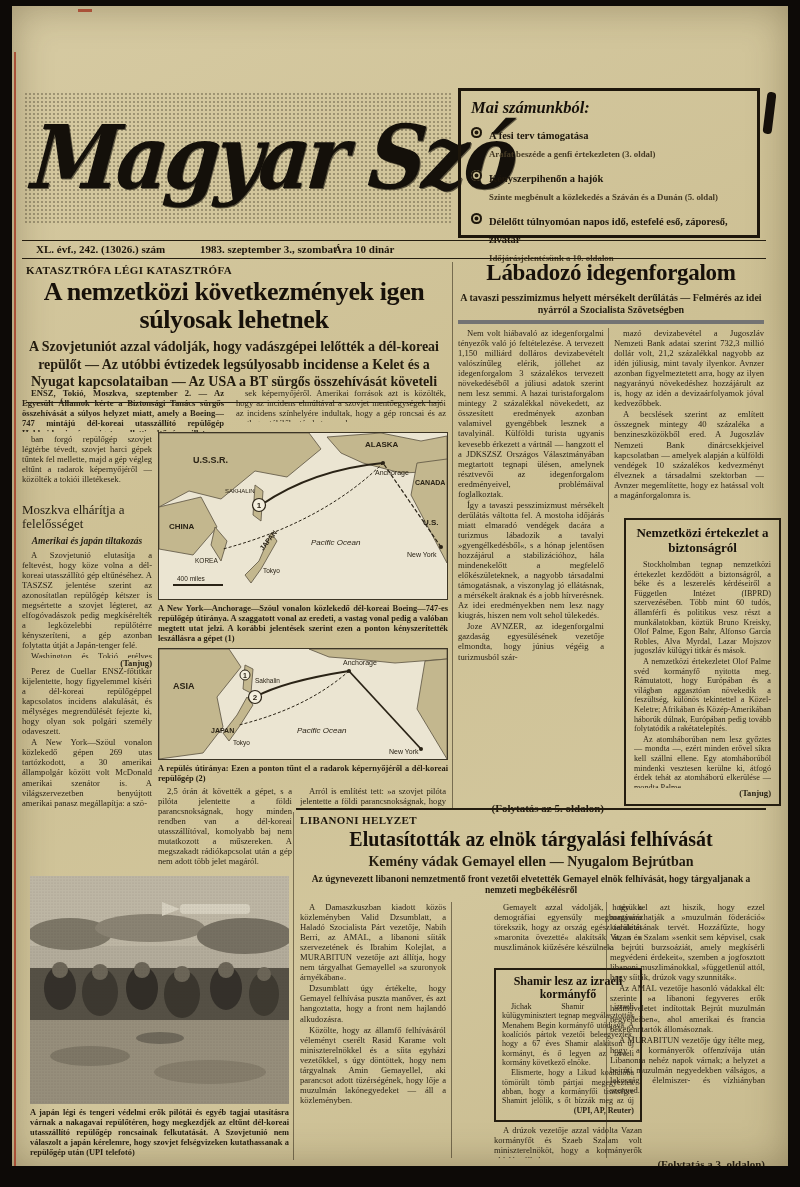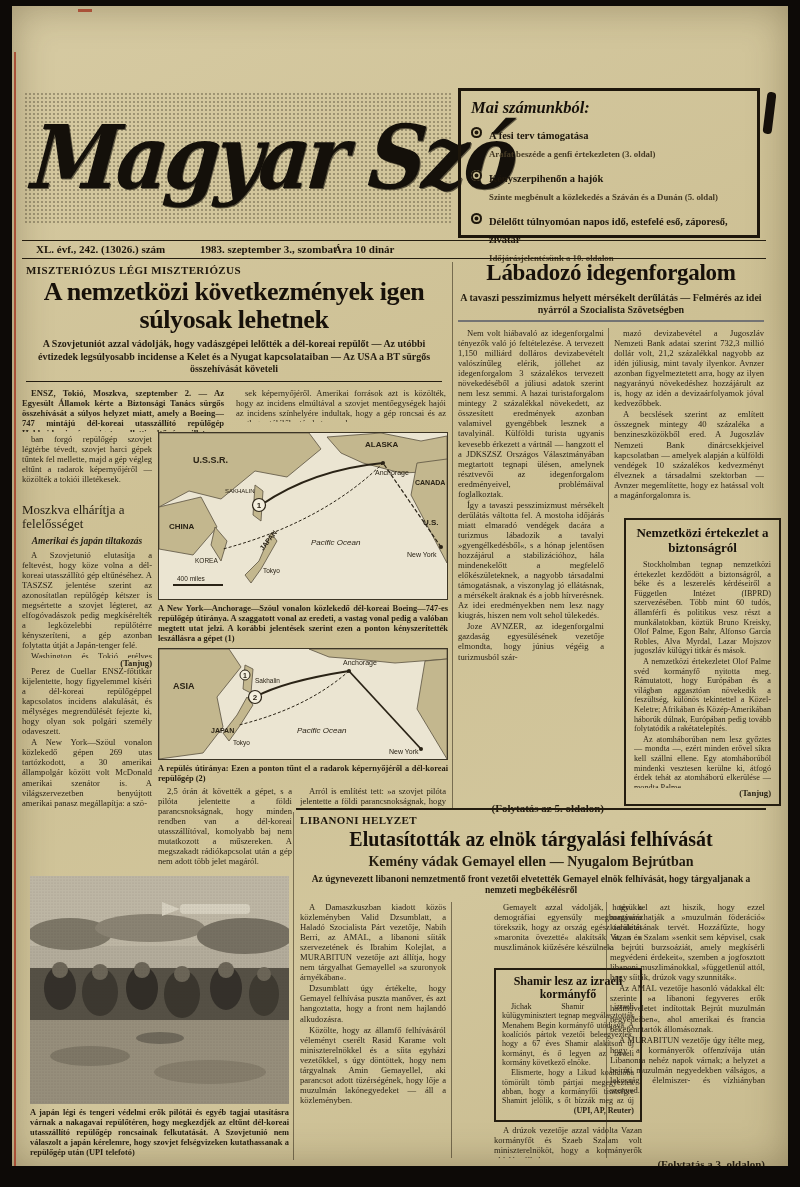--- a/index.html
+++ b/index.html
@@ -76,23 +76,23 @@
       <span class="d">Időjárásjelentésünk a 10. oldalon</span></span>
     </div>
   </div>
 
   <div class="abs issuebar" style="left:22px;top:240px;width:744px;height:17px;">
     <span class="abs" style="left:14px;top:2px;">XL. évf., 242. (13026.) szám</span>
     <span class="abs" style="left:178px;top:2px;">1983. szeptember 3., szombat</span>
     <span class="abs" style="left:312px;top:2px;">Ára 10 dinár</span>
   </div>
 
-  <div class="abs kicker" style="left:26px;top:264px;">MISZTERIÓZUS LÉGI MISZTERIÓZUS</div>
+  <div class="abs kicker" style="left:26px;top:264px;">KATASZTRÓFA LÉGI KATASZTRÓFA</div>
   <div class="abs headline-main" style="left:22px;top:278px;width:424px;">A nemzetközi következmények igen súlyosak lehetnek</div>
-  <div class="abs subhead" style="left:26px;top:338px;width:416px;font-size:10px;line-height:1.25;border-bottom:1.5px solid #241d10;padding-bottom:5px;">A Szovjetuniót azzal vádolják, hogy vadászgépei lelőtték a dél-koreai repülőt — Az utóbbi évtizedek legsúlyosabb incidense a Kelet és a Nyugat kapcsolataiban — Az USA a BT sürgős összehívását követeli</div>
+  <div class="abs subhead" style="left:26px;top:338px;width:416px;font-size:14px;line-height:1.25;border-bottom:1.5px solid #241d10;padding-bottom:11px;">A Szovjetuniót azzal vádolják, hogy vadászgépei lelőtték a dél-koreai repülőt — Az utóbbi évtizedek legsúlyosabb incidense a Kelet és a Nyugat kapcsolataiban — Az USA a BT sürgős összehívását követeli</div>
 
   <div class="abs bt bold" style="left:22px;top:388px;width:202px;height:44px;">
     <p>ENSZ, Tokió, Moszkva, szeptember 2. — Az Egyesült Államok kérte a Biztonsági Tanács sürgős összehívását a súlyos helyzet miatt, amely a Boeing—747 mintájú dél-koreai utasszállító repülőgép Hokkaido japán sziget melletti eltűnése, illetve a szovjet vadászgépek incidense folytán állt elő.</p>
   </div>
   <div class="abs bt" style="left:236px;top:388px;width:210px;height:34px;">
     <p>sek képernyőjéről. Amerikai források azt is közölték, hogy az incidens elmúltával a szovjet mentőegységek hajói az incidens színhelyére indultak, hogy a gép roncsai és az esetleges túlélők után kutassanak.</p>
   </div>
   <div class="abs cont" style="left:236px;top:422px;width:210px;">(Folytatás a 2. oldalon)</div>
 
   <div class="abs bt" style="left:22px;top:434px;width:130px;height:66px;">
@@ -178,21 +178,21 @@
   <div class="abs bt" style="left:158px;top:786px;width:134px;height:86px;">
     <p>2,5 órán át követték a gépet, s a pilóta jelentette a földi parancsnokságnak, hogy minden rendben van a dél-koreai utasszállítóval, komolyabb baj nem mutatkozott a műszereken. A megszakadt rádiókapcsolat után a gép nem adott több jelet magáról.</p>
   </div>
   <div class="abs bt" style="left:300px;top:786px;width:146px;height:20px;">
     <p>Arról is említést tett: »a szovjet pilóta jelentette a földi parancsnokságnak, hogy a feladatot végrehajtotta, és a célt megsemmisítette«. Néhány perccel később a dél-koreai gép eltűnt a radarok képernyőjéről.</p>
   </div>
 
   <div class="abs vrule" style="left:452px;top:262px;height:546px;"></div>
 
   <div class="abs headline-right" style="left:458px;top:260px;width:306px;">Lábadozó idegenforgalom</div>
-  <div class="abs subhead" style="left:458px;top:292px;width:306px;font-size:10px;line-height:1.2;border-bottom:2px solid #737373;padding-bottom:4px;">A tavaszi pesszimizmus helyett mérsékelt derűlátás — Felmérés az idei nyárról a Szocialista Szövetségben</div>
+  <div class="abs subhead" style="left:458px;top:292px;width:306px;font-size:10px;line-height:1.2;border-bottom:4px solid #737373;padding-bottom:4px;">A tavaszi pesszimizmus helyett mérsékelt derűlátás — Felmérés az idei nyárról a Szocialista Szövetségben</div>
   <div class="abs bt" style="left:458px;top:328px;width:146px;height:456px;">
     <p>Nem volt hiábavaló az idegenforgalmi tényezők való jó feltételezése. A tervezett 1,150 milliárd dolláros devizabevételt valószínűleg elérik, jóllehet az idegenforgalom 3 százalékos tervezett növekedéséből a júliusi adatok szerint nem lesz semmi. A hazai turistaforgalom mintegy 2 százalékkal növekedett, az összesített eredmények azonban valamivel gyengébbek lesznek a tavalyinál. Külföldi turista ugyanis kevesebb érkezett a vártnál — hangzott el a JDKSZSZ Országos Választmányában megtartott tegnapi ülésen, amelynek résztvevői az idegenforgalom eredményeivel, problémáival foglalkoztak.</p>
     <p>Így a tavaszi pesszimizmust mérsékelt derűlátás váltotta fel. A mostoha időjárás miatt elmaradó vendégek dacára a turizmus lábadozik a tavalyi »gyengélkedésből«, s a hónap jelentősen hozzájárul a stabilizációhoz, hála mindenekelőtt a megfelelő előkészületeknek, a nagyobb társadalmi támogatásnak, a viszonylag jó ellátásnak, a mérsékelt áraknak és a jobb hírverésnek. Az idei eredményekben nem lesz nagy kiugrás, hiszen nem volt sehol tülekedés.</p>
     <p>Joze AVNZER, az idegenforgalmi gazdaság egyesülésének vezetője elmondta, hogy június végéig a turizmusból szár-</p>
   </div>
   <div class="abs cont" style="left:458px;top:788px;width:146px;">(Folytatás az 5. oldalon)</div>
   <div class="abs vrule" style="left:608px;top:328px;height:184px;"></div>
   <div class="abs bt" style="left:614px;top:328px;width:150px;height:184px;">
     <p>mazó devizabevétel a Jugoszláv Nemzeti Bank adatai szerint 732,3 millió dollár volt, 21,2 százalékkal nagyobb az idén júliusig, mint tavaly ilyenkor. Avnzer azonban figyelmeztetett arra, hogy az ilyen nagyarányú növekedéshez hozzájárult az is, hogy az idén a devizaárfolyamok jóval kedvezőbbek.</p>
     <p>A becslések szerint az említett összegnek mintegy 40 százaléka a benzineszközökből ered. A Jugoszláv Nemzeti Bank dinárcsekkjeivel kapcsolatban — amelyek alapján a külföldi vendégek 10 százalékos kedvezményt élveznek a társadalmi szektorban — Avnzer megemlítette, hogy ez hatással volt a magánforgalomra is.</p>

